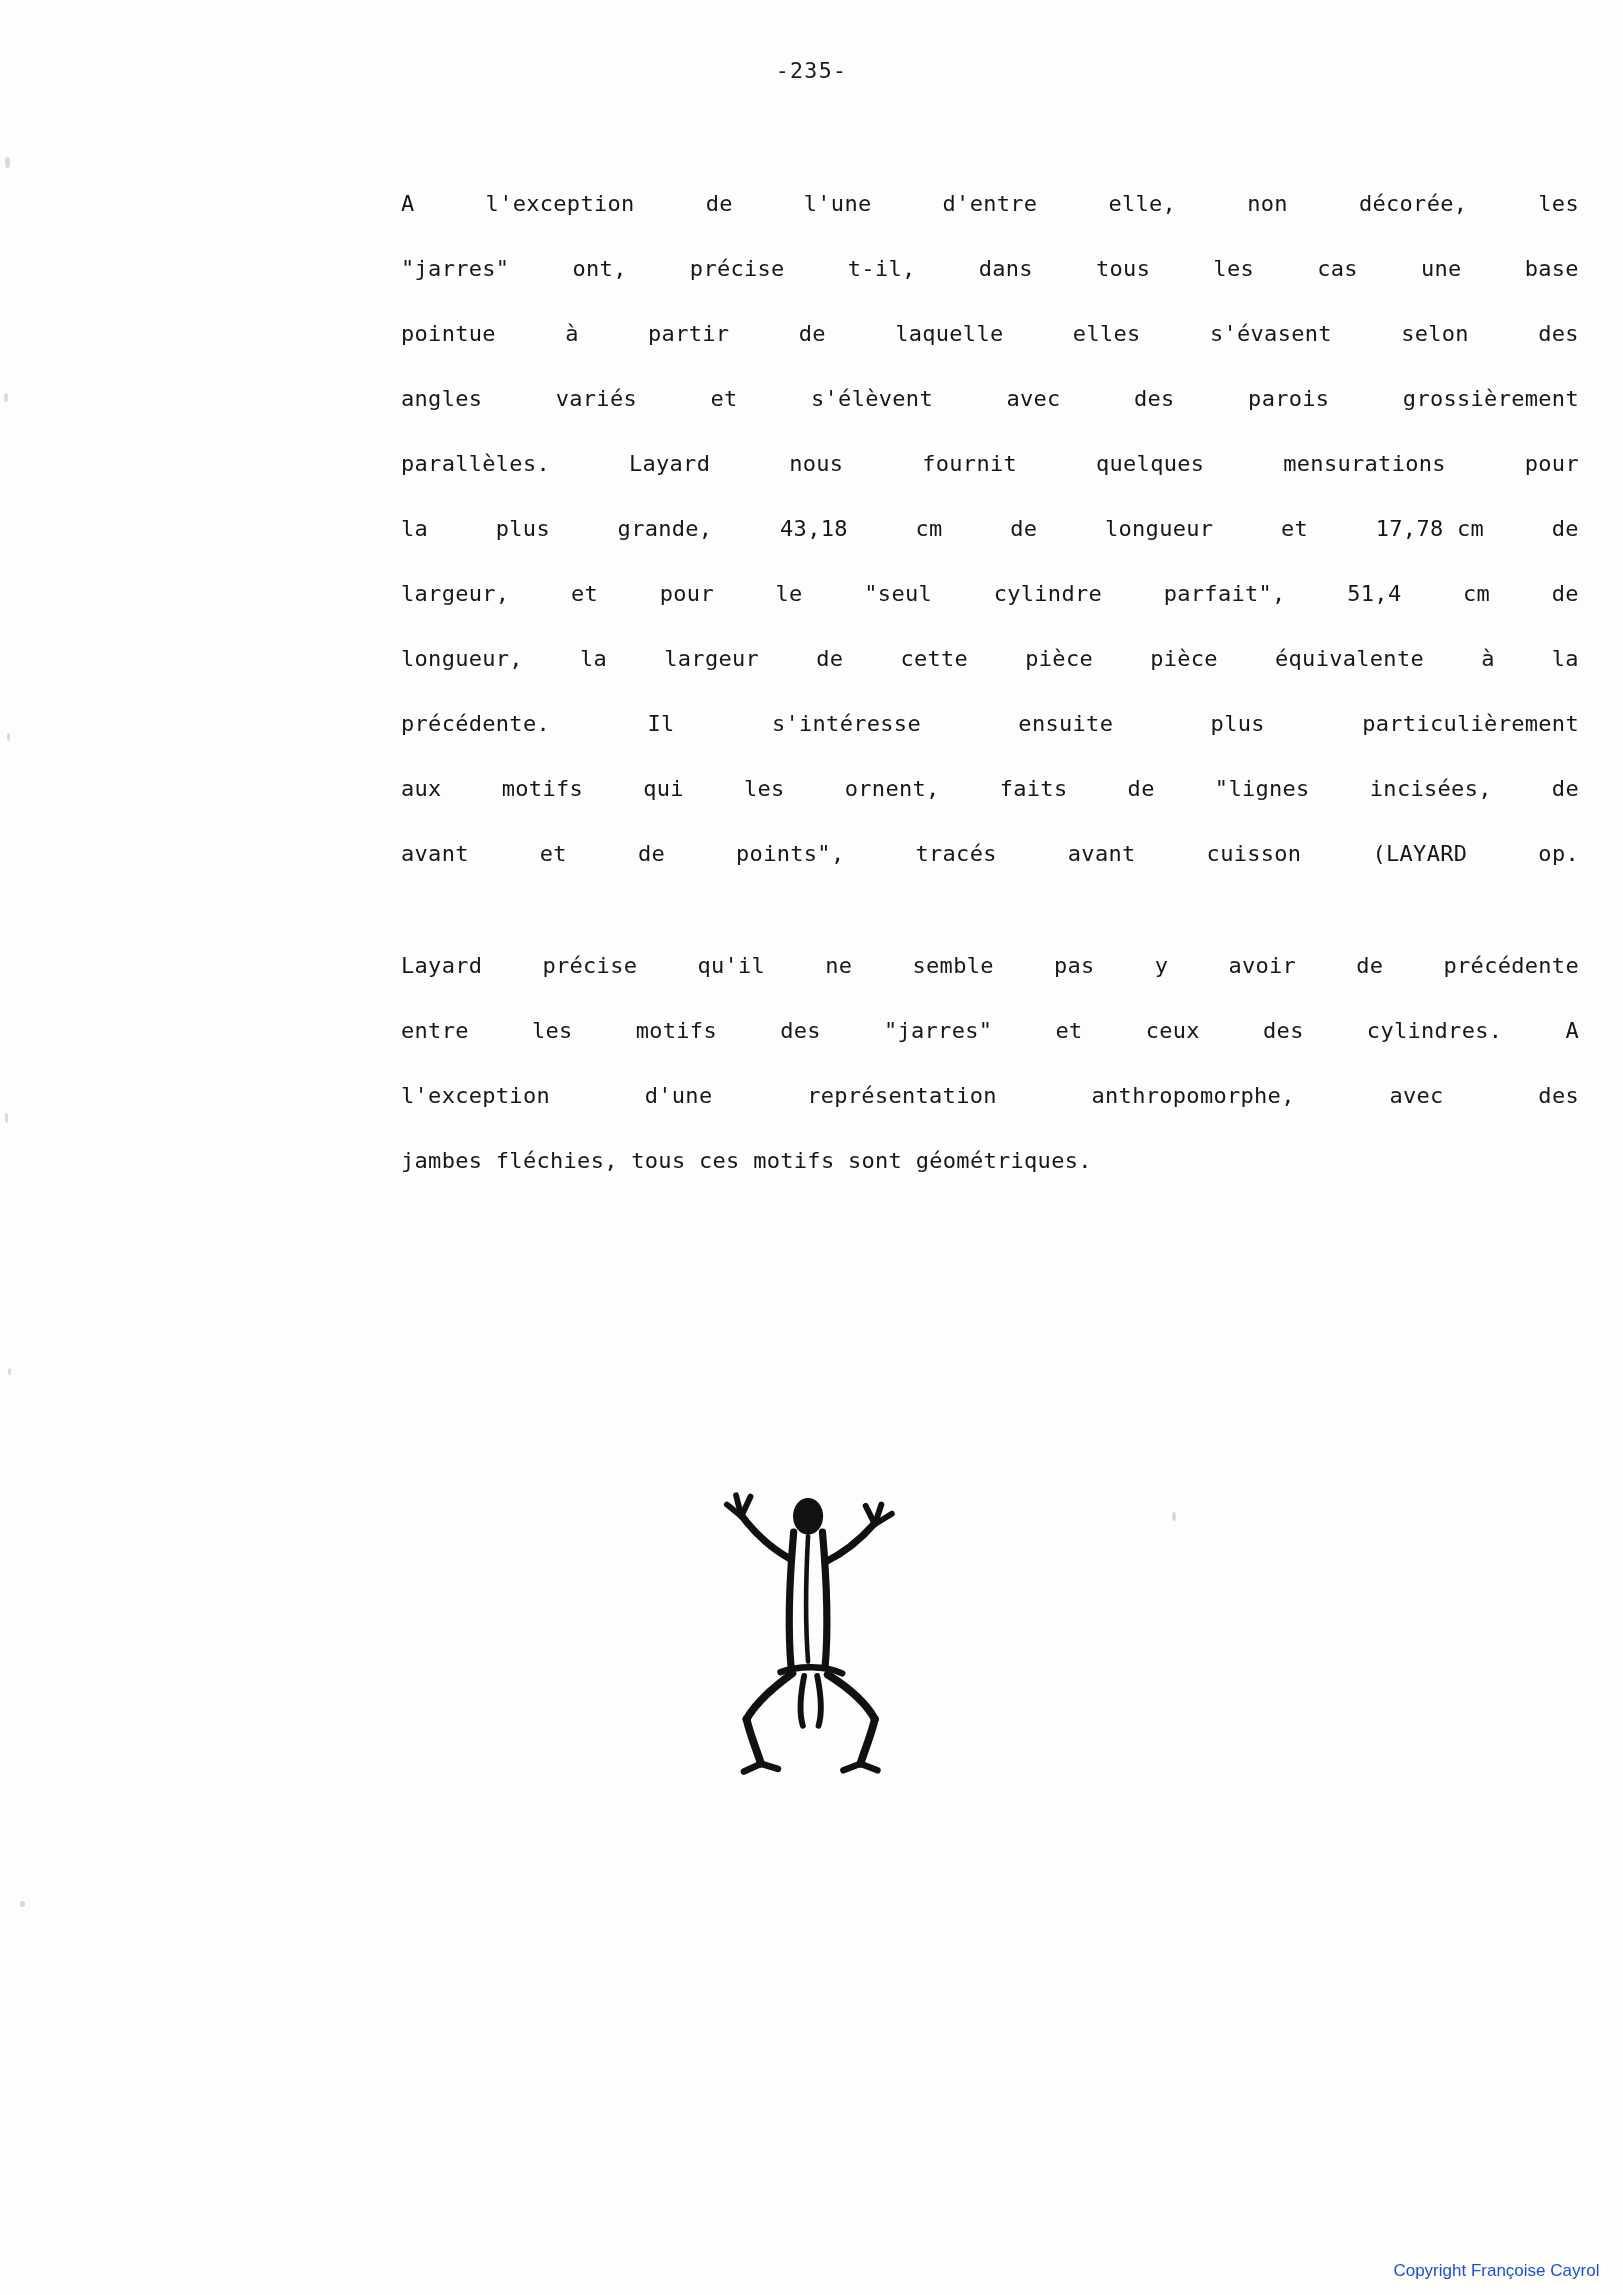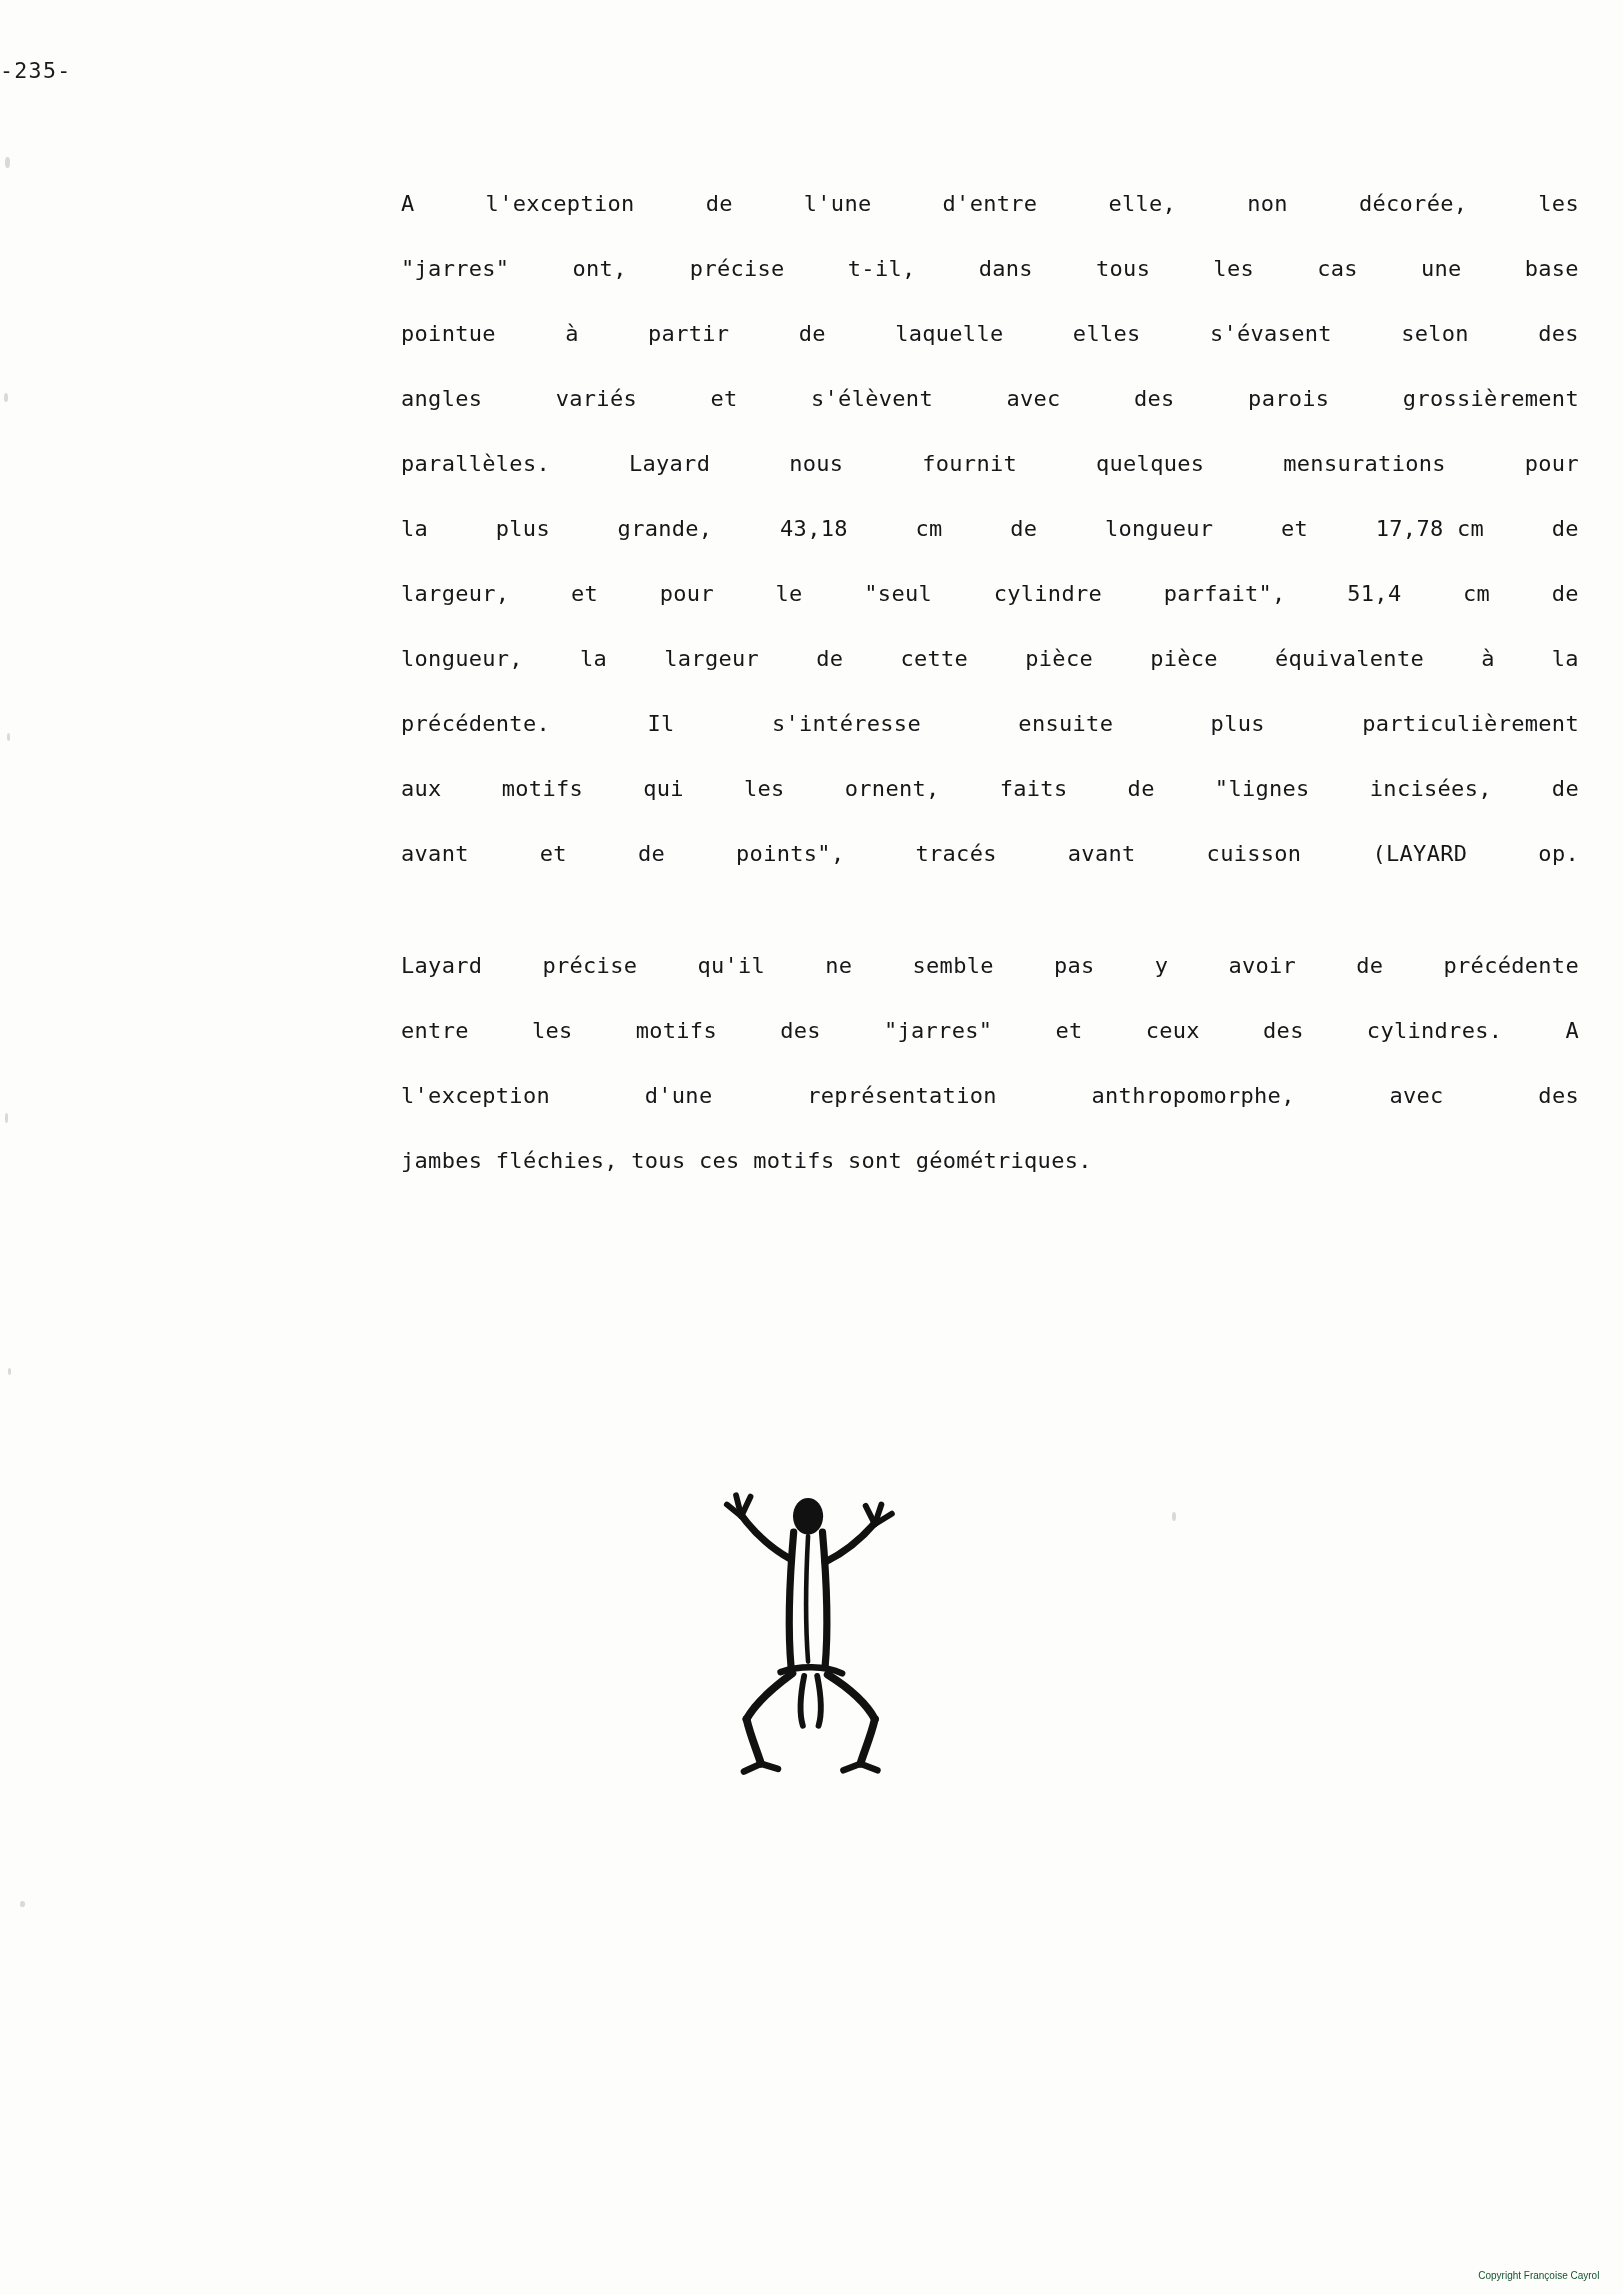--- a/index.html
+++ b/index.html
@@ -28,20 +28,21 @@
     background: #cfcfcf;
     border-radius: 50%;
     opacity: .8;
   }
 
   .page-number {
     position: absolute;
     top: 58px;
     left: 0;
     width: 100%;
+    text-align: center;
     font-size: 21.6px;
     letter-spacing: 1.3px;
     color: #1b1b1b;
   }
 
   .body-text {
     position: absolute;
     left: 401px;
     top: 171px;
     width: 1178px;
@@ -82,22 +83,22 @@
     height: 308px;
     margin: 0 auto;
   }
   .fig-art svg { display: block; }
 
   .copyright {
     position: absolute;
     right: 23.6px;
     bottom: 14.4px;
     font-family: "Liberation Sans", sans-serif;
-    font-size: 10px;
-    color: #14532d;
+    font-size: 17px;
+    color: #1d4ed8;
   }
 </style>
 </head>
 <body>
 
 <div class="page">
 
   <div class="speck" style="left:5.2px;  top:157px;  width:4.6px;  height:10.5px;"></div>
   <div class="speck" style="left:3.9px;  top:393px;  width:3.9px;  height:9.2px;"></div>
   <div class="speck" style="left:6.5px; top:733px; width:3.3px;  height:7.9px;"></div>

